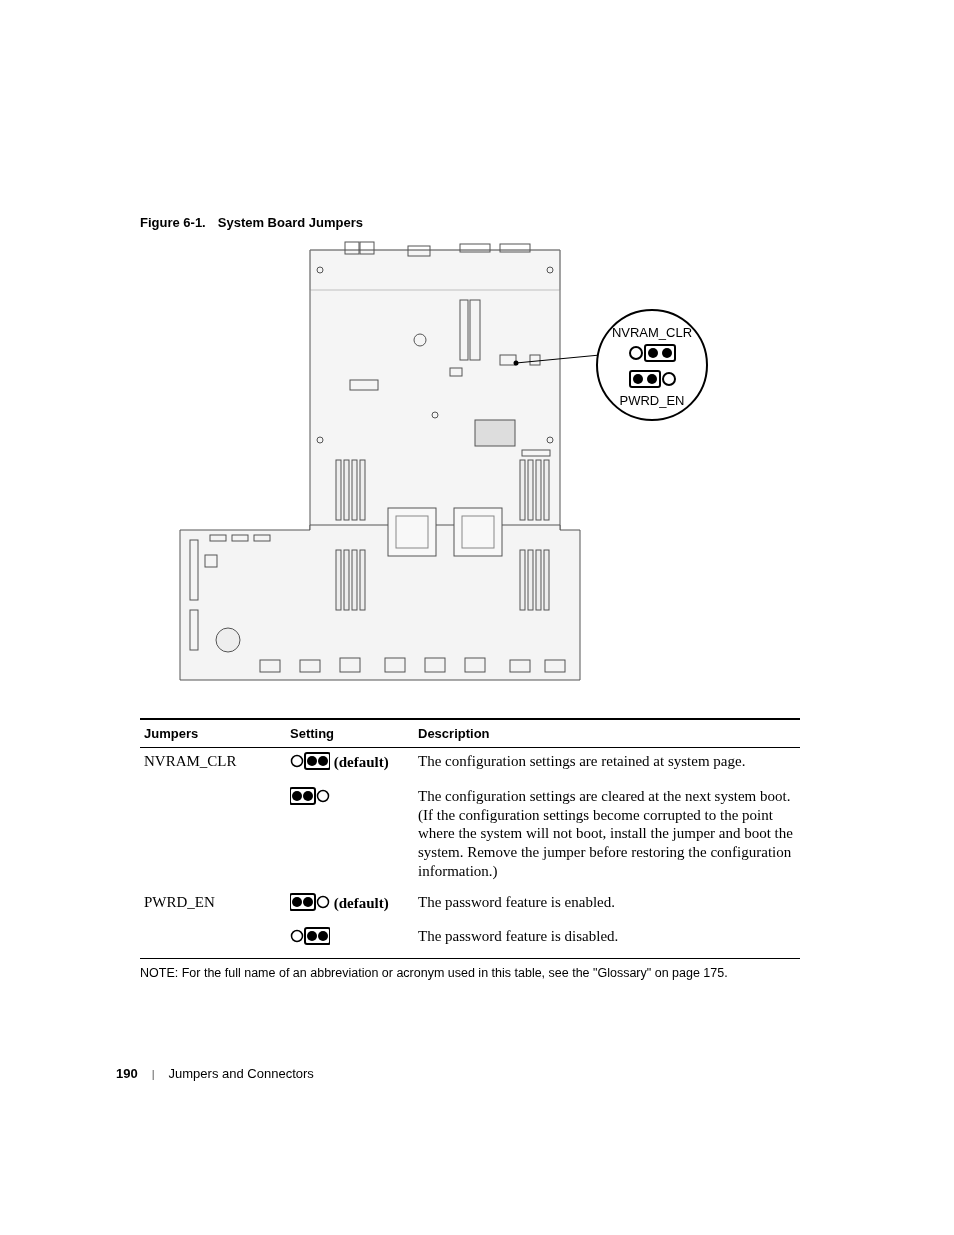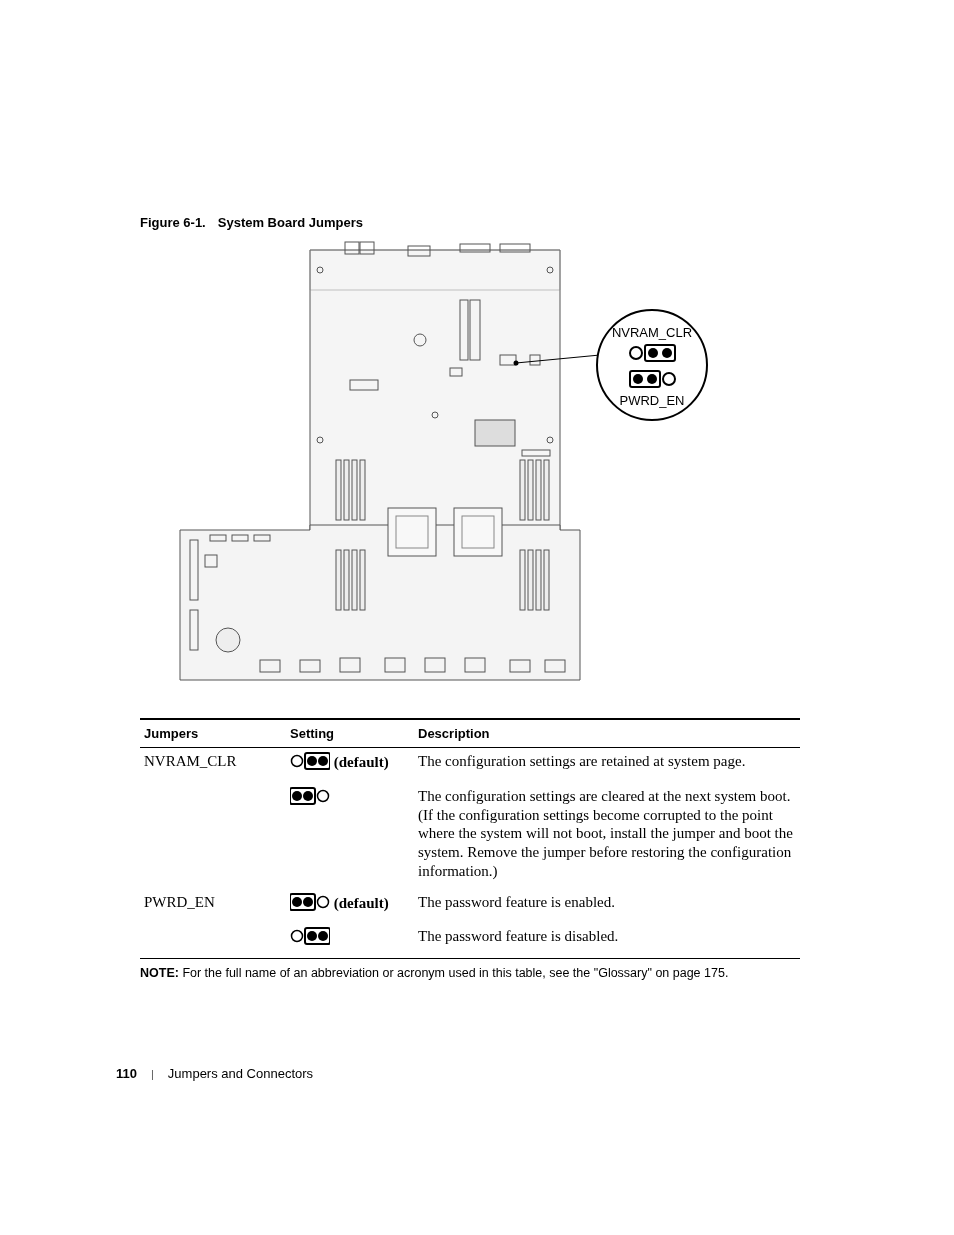--- a/index.html
+++ b/index.html
@@ -57,21 +57,21 @@
   .jtable tbody tr.last td { border-bottom: 1px solid #000; }
   .jumper-name { white-space: nowrap; }
   .jumper-icon { display:inline-block; vertical-align:middle; }
   .default-label { font-size: 15px; font-weight: bold; }
   .note {
     font-family: Arial, Helvetica, sans-serif;
     font-size: 12.5px;
     margin-top: 6px;
     line-height: 1.3;
   }
-  .note b { font-weight: bold; }
+  .note b { font-weight: normal; }
   .footer {
     position: absolute;
     left: 116px;
     top: 1066px;
     font-family: Arial, Helvetica, sans-serif;
     font-size: 13px;
     display: flex;
     align-items: center;
     gap: 14px;
   }
@@ -246,16 +246,16 @@
   </table>
 
   <div class="note">
     <b>NOTE:</b>
     <span>For the full name of an abbreviation or acronym used in this table, see the "Glossary" on page 175.</span>
   </div>
 
 </div>
 
 <div class="footer">
-  <span class="pnum">110</span>
+  <span class="pnum">190</span>
   <span class="sep">|</span>
   <span class="title">Jumpers and Connectors</span>
 </div>
 
 </body></html>

